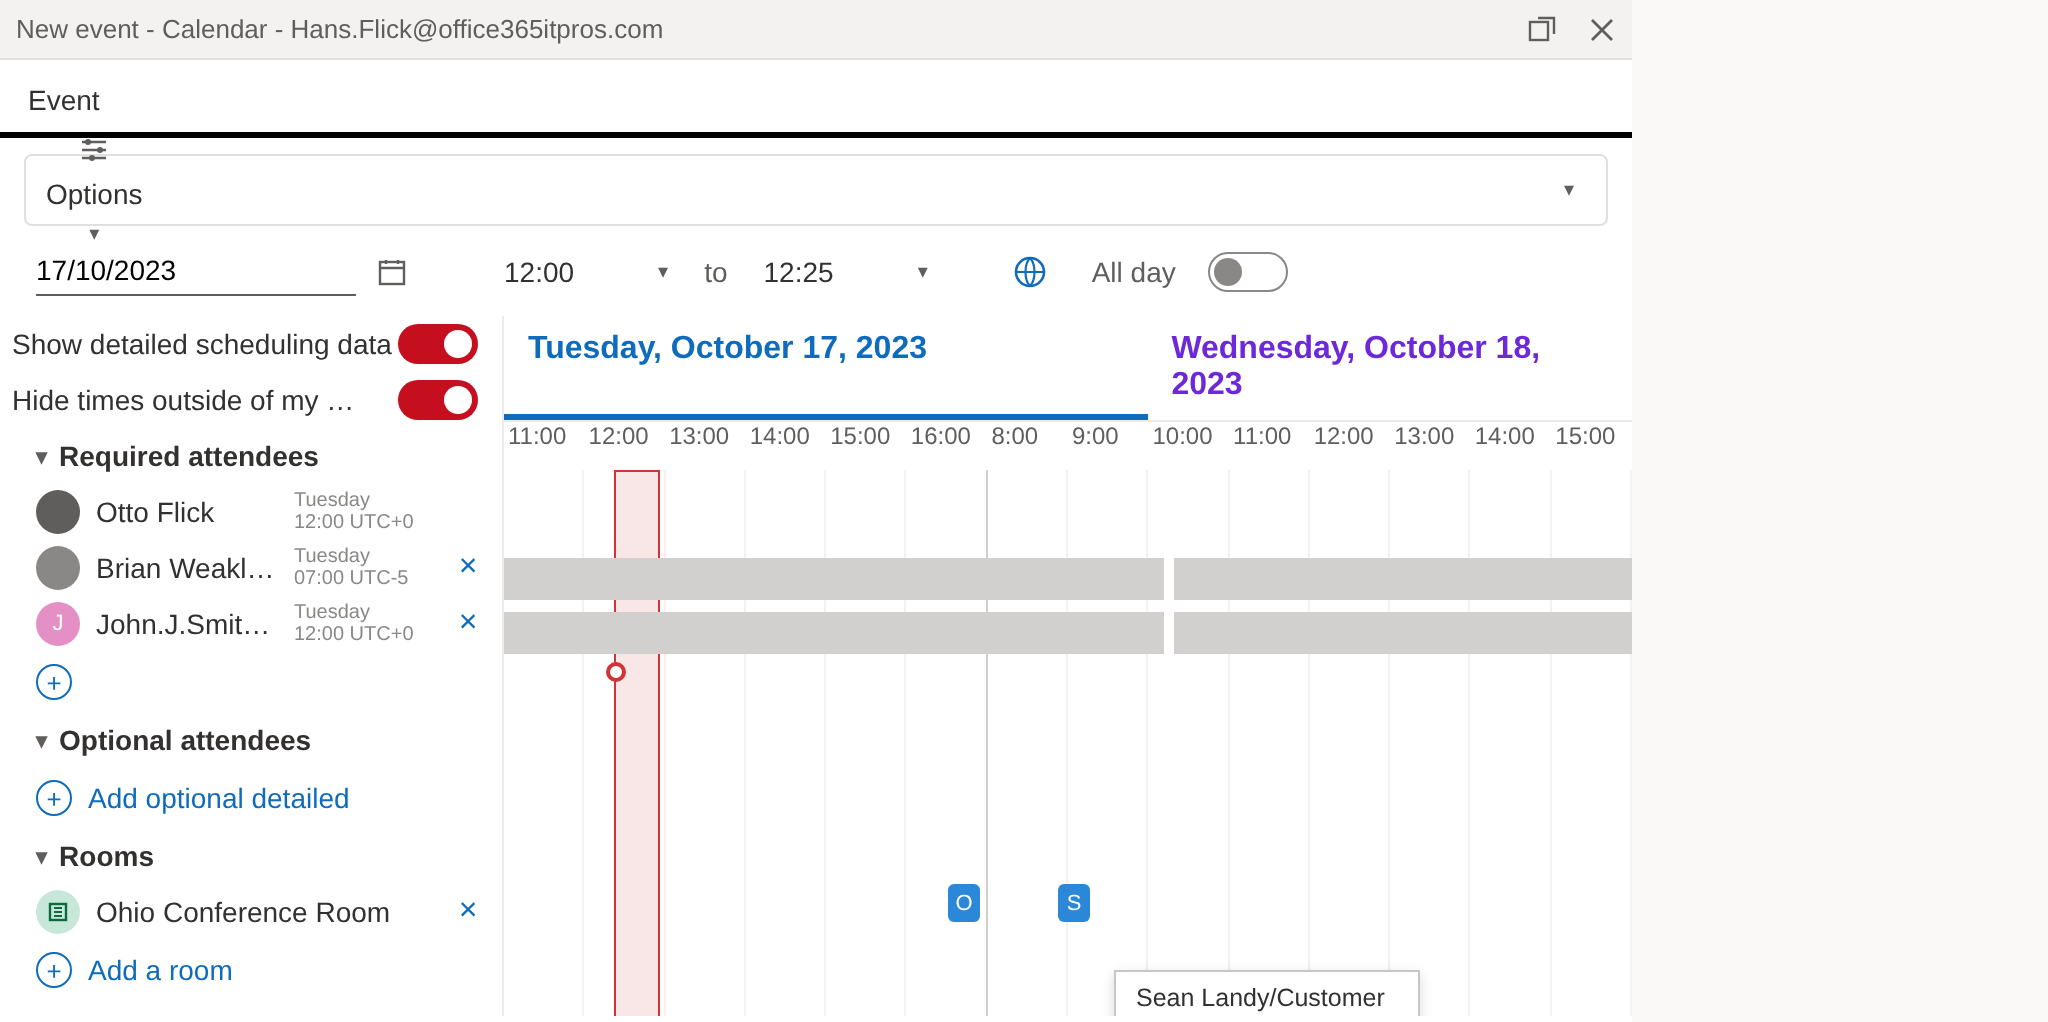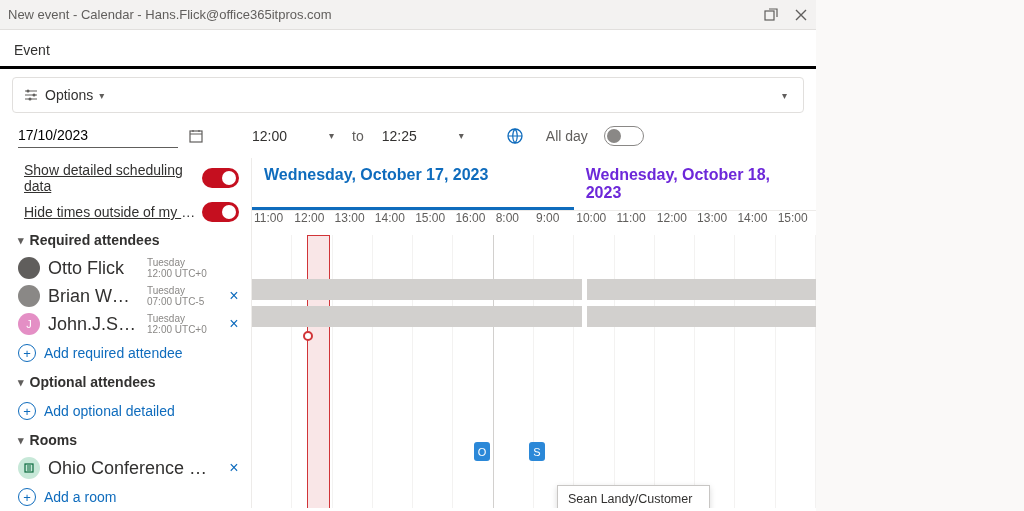--- a/index.html
+++ b/index.html
@@ -9,46 +9,46 @@
   .titlebar { display:flex; align-items:center; justify-content:space-between; height:30px; padding:0 8px; background:#f3f2f1; border-bottom:1px solid #e1dfdd; }
   .titlebar .title { color:#605e5c; font-size:13px; }
   .titlebar .winctrls { display:flex; gap:16px; align-items:center; color:#605e5c; }
   .titlebar .winctrls span { cursor:pointer; }
   
   .tabs { display:flex; gap:28px; padding:6px 14px 0 14px; border-bottom:3px solid #000000; }
   .tab { padding:6px 0 8px 0; cursor:pointer; color:#323130; }
   .tab.active { color:#000; font-weight:600; border-bottom:3px solid #c50f1f; }
   
   .optionsbar { margin:8px 12px 6px 12px; border:1px solid #e1dfdd; border-radius:4px; height:36px; display:flex; align-items:center; padding:0 10px; position:relative; }
-  .options-btn { display:flex; align-items:center; gap:6px; color:#323130; cursor:pointer; }
+  .options-btn { display:flex; align-items:center; gap:6px; color:#323130; cursor:pointer;flex-direction:column; }
   .options-chevron { margin-left:auto; color:#605e5c; font-size:10px; padding:6px; cursor:pointer; }
   
   .dtrow { display:flex; align-items:center; gap:10px; padding:4px 18px 10px 18px; }
   .date-input { width:160px; border:none; border-bottom:2px solid transparent; padding:4px 0; font-size:14px; outline:none; }
   .cal-icon { color:#605e5c; cursor:pointer; }
   .time-box { display:flex; align-items:center; gap:6px; padding:2px 8px; cursor:pointer; }
   .chev { font-size:10px; color:#605e5c; }
   .to { color:#605e5c; }
   .tz-icon { color:#0f6cbd; margin-left:24px; cursor:pointer; }
   .allday-label { margin-left:12px; color:#605e5c; }
   .toggle { width:40px; height:20px; border-radius:10px; background:#fff; border:1px solid #8a8886; position:relative; cursor:pointer; margin-left:6px; }
   .toggle .knob { width:14px; height:14px; border-radius:50%; background:#8a8886; position:absolute; top:2px; left:2px; }
   
   .main { display:flex; height:calc(511px - 30px - 39px - 52px - 40px); }
   .left { width:252px; flex:0 0 252px; border-right:1px solid #edebe9; }
   .right { flex:1; overflow:hidden; position:relative; }
   
-  .settingrow { display:flex; align-items:center; justify-content:space-between; padding:4px 12px 4px 24px; font-size:14px;text-decoration:underline; }
+  .settingrow { display:flex; align-items:center; justify-content:space-between; padding:4px 12px 4px 6px; font-size:14px; }
   .toggle-sm { width:40px; height:20px; border-radius:10px; background:#c50f1f; position:relative; cursor:pointer; }
   .toggle-sm .knob { width:14px; height:14px; border-radius:50%; background:#fff; position:absolute; top:3px; right:3px; }
   .section-header { display:flex; align-items:center; gap:6px; padding:6px 12px 6px 18px; cursor:pointer; font-weight:600; }
   .section-header .chevd { font-size:11px; color:#605e5c; }
   .attendee { display:flex; align-items:center; gap:8px; padding:3px 8px 3px 18px; position:relative; }
   .avatar { width:22px; height:22px; border-radius:50%; display:flex; align-items:center; justify-content:center; color:#fff; font-size:11px; flex:0 0 22px; }
-  .att-name { flex:1; overflow:hidden; text-overflow:ellipsis; white-space:nowrap; font-size:18px; }
+  .att-name { flex:1; overflow:hidden; text-overflow:ellipsis; white-space:nowrap; font-size:14px; }
   .att-meta { text-align:left; color:#8a8886; font-size:10px; line-height:1.1; width:70px; }
   .remove-x { color:#0f6cbd; cursor:pointer; width:18px; text-align:center; font-size:16px; }
   .add-link { display:flex; align-items:center; gap:8px; padding:6px 8px 6px 18px; color:#0f6cbd; cursor:pointer; }
   .plus-circle { width:18px; height:18px; border:1px solid #0f6cbd; border-radius:50%; display:flex; align-items:center; justify-content:center; font-size:13px; line-height:1; }
   .room-icon { width:22px; height:22px; border-radius:50%; background:#c7e8d8; display:flex; align-items:center; justify-content:center; color:#0b6a3e; font-size:12px; }
   
   .day-headers { display:flex; border-bottom:1px solid #edebe9; }
   .day-header { padding:8px 12px; font-size:16px; font-weight:600; }
   .day-header.active { color:#0f6cbd; border-bottom:3px solid #0f6cbd; width:330px; }
   .day-header.inactive { color:#6d28d9; }
@@ -186,21 +186,20 @@
         <div class="att-name">John.J.Smith@am…</div>
         <div class="att-meta">
           <div>Tuesday</div>
           <div>12:00 UTC+0</div>
         </div>
         <div class="remove-x">×</div>
       </div>
 
       <div class="add-link">
         <div class="plus-circle">+</div>
-        <span>Add required attendee</span>
       </div>
 
       <div class="section-header">
         <span class="chevd">▾</span>
         <span>Optional attendees</span>
       </div>
       <div class="add-link">
         <div class="plus-circle">+</div>
         <span>Add optional detailed</span>
       </div>
@@ -220,21 +219,21 @@
         <div class="remove-x">×</div>
       </div>
       <div class="add-link">
         <div class="plus-circle">+</div>
         <span>Add a room</span>
       </div>
     </div>
 
     <div class="right">
       <div class="day-headers">
-        <div class="day-header active">Wednesday, October 17, 2023</div>
+        <div class="day-header active">Tuesday, October 17, 2023</div>
         <div class="day-header inactive">Wednesday, October 18, 2023</div>
       </div>
       <div class="hours">
         <div class="hour">11:00</div>
         <div class="hour">12:00</div>
         <div class="hour">13:00</div>
         <div class="hour">14:00</div>
         <div class="hour">15:00</div>
         <div class="hour">16:00</div>
         <div class="hour">8:00</div>

